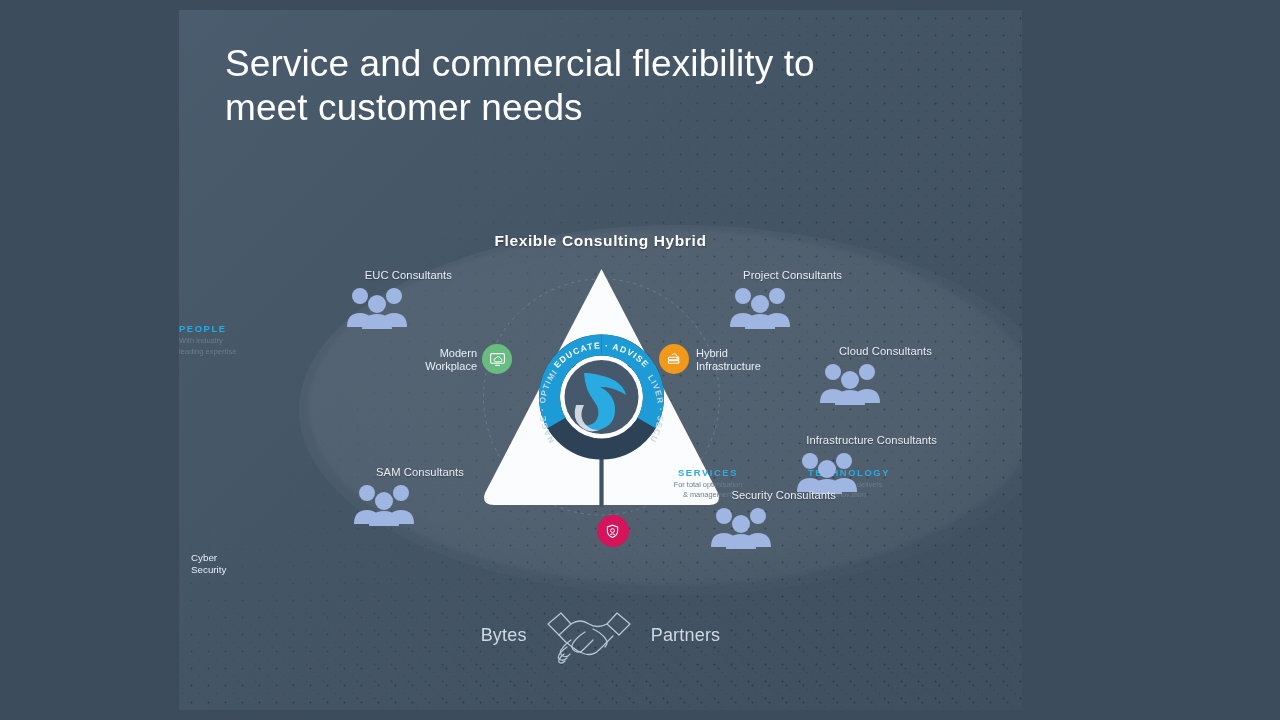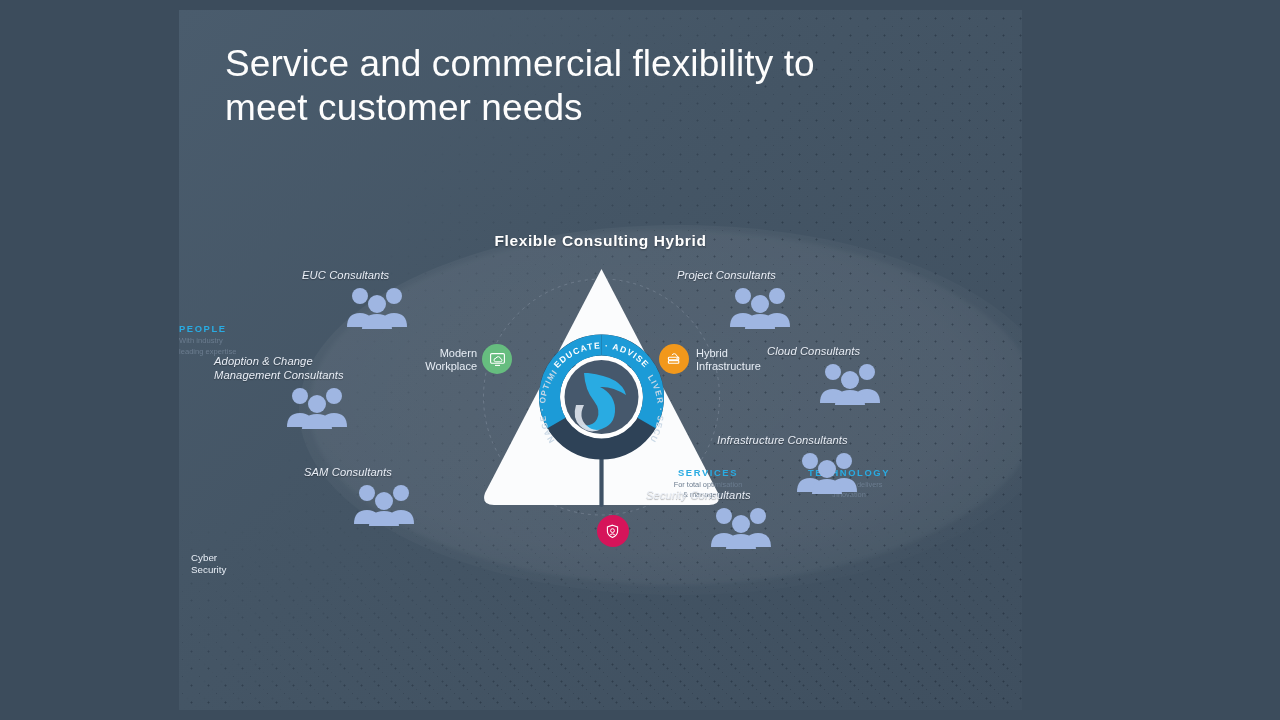--- a/index.html
+++ b/index.html
@@ -57,21 +57,21 @@
   
   #diagram{position:absolute;left:0;top:0;width:843px;height:700px;}
 
   .modelTitle{
     position:absolute;left:0;top:222px;width:843px;text-align:center;
     color:#ffffff;font-size:15.5px;font-weight:bold;letter-spacing:.6px;
     text-shadow:0 1px 2px rgba(0,0,0,.35);
   }
 
   
-  .grp{position:absolute;text-align:left;font-style:italic;}
+  .grp{position:absolute;text-align:right;}
   .grp .cap{
     color:#e9eef6;font-size:11.2px;line-height:1.25;letter-spacing:.1px;
     white-space:pre-line;text-shadow:0 1px 1px rgba(0,0,0,.3);
   }
   .grp .ppl{margin-top:3px;}
   .grp .ppl svg{display:block;margin:0 auto;}
 
   
   .badge{position:absolute;}
   .badge .dot{
@@ -182,36 +182,20 @@
                 <path d="M1 42 q0-14 13-14 q13 0 13 14 z"></path>
             <circle cx="48" cy="11" r="8"></circle>
                 <path d="M35 42 q0-14 13-14 q13 0 13 14 z"></path>
             <circle cx="31" cy="19" r="9"></circle>
                 <path d="M16 44 q0-15 15-15 q15 0 15 15 z"></path>
           </g>
             </svg>
         </div>
       </div>
 
-      <div class="grp" style="left:35px;top:344px;width:205px">
-        <div class="cap">Adoption &amp; Change
-Management Consultants</div>
-        <div class="ppl">
-          <svg width="62" height="44" viewBox="0 0 62 44">
-              <g fill="#9fb6e2">
-            <circle cx="14" cy="11" r="8"></circle>
-                <path d="M1 42 q0-14 13-14 q13 0 13 14 z"></path>
-            <circle cx="48" cy="11" r="8"></circle>
-                <path d="M35 42 q0-14 13-14 q13 0 13 14 z"></path>
-            <circle cx="31" cy="19" r="9"></circle>
-                <path d="M16 44 q0-15 15-15 q15 0 15 15 z"></path>
-          </g>
-            </svg>
-        </div>
-      </div>
 
       <div class="grp" style="left:125px;top:455px;width:160px">
         <div class="cap">SAM Consultants</div>
         <div class="ppl">
           <svg width="62" height="44" viewBox="0 0 62 44">
               <g fill="#9fb6e2">
             <circle cx="14" cy="11" r="8"></circle>
                 <path d="M1 42 q0-14 13-14 q13 0 13 14 z"></path>
             <circle cx="48" cy="11" r="8"></circle>
                 <path d="M35 42 q0-14 13-14 q13 0 13 14 z"></path>
@@ -318,15 +302,34 @@
             <circle cx="8.5" cy="7.6" r="1.9" stroke-width="1"></circle>
             <path d="M6.3 11.6 q2.2-1.5 4.4 0" stroke-width="1"></path>
           </svg>
         </div>
         <div class="btxt">Cyber
 Security</div>
       </div>
 
     </div>
 
+    <div id="partners">
+      <div class="row">
+        <span class="word">Bytes</span>
+        <span>
+          <svg width="104" height="62" viewBox="0 0 104 62" fill="none" stroke="#b9c6d4" stroke-width="1.25" stroke-linejoin="round" stroke-linecap="round">
+            <path d="M11 22 L24 11 L34 22 L22 33 Z"></path>
+            <path d="M93 22 L80 11 L70 22 L82 33 Z"></path>
+            <path d="M34 22 q9 -6 18 0 q8 5 18 0"></path>
+            <path d="M22 33 q6 7 13 12 q6 5 13 7 q8 2 14 -4 l14 -14"></path>
+            <path d="M48 30 q-8 5 -12 11 q-3 5 2 8 q5 3 9 -2 l9 -9"></path>
+            <path d="M34 38 q-7 5 -10 10 q-2 4 2 6 q4 2 7 -2"></path>
+            <path d="M30 45 q-6 4 -8 8 q-2 4 2 5 q3 1 6 -2"></path>
+            <path d="M27 52 q-4 3 -5 6 q-1 3 2 3 q2 0 4 -2"></path>
+            <path d="M56 27 q7 3 12 9 q4 5 0 9"></path>
+          </svg>
+        </span>
+        <span class="word">Partners</span>
+      </div>
+    </div>
 
   </div>
 </div>
 
 </body></html>

